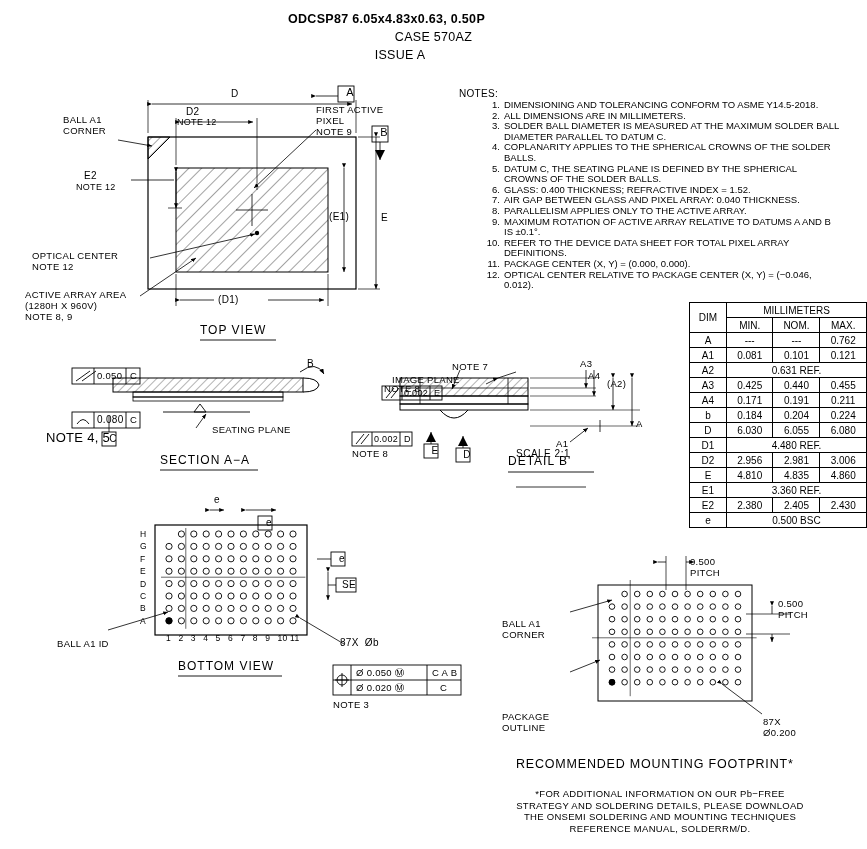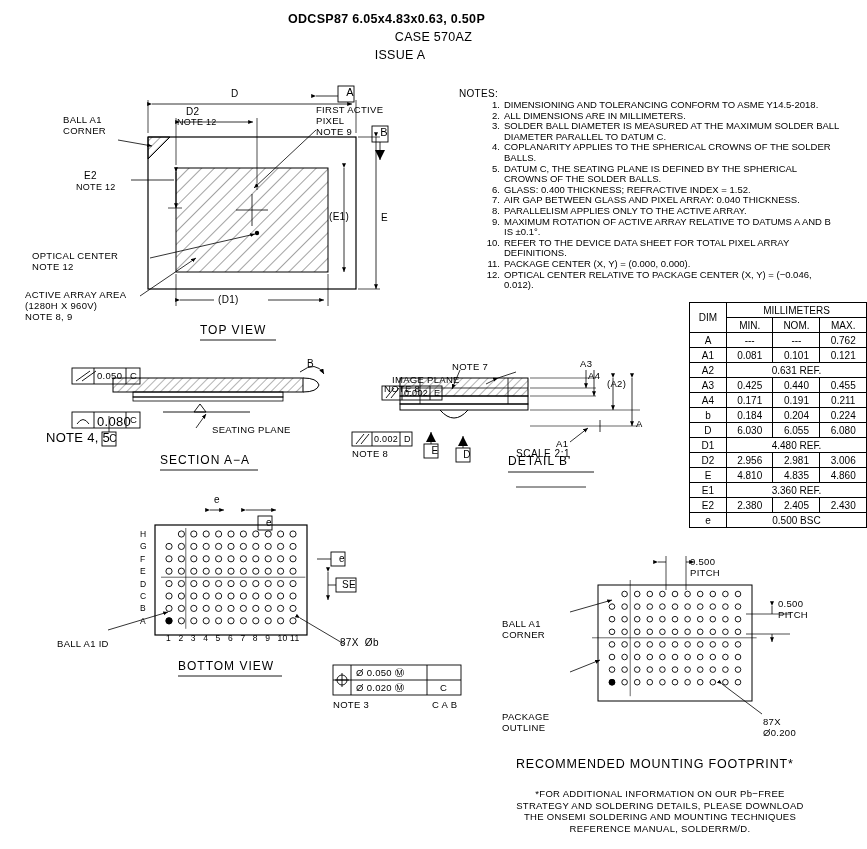--- a/index.html
+++ b/index.html
@@ -252,21 +252,21 @@
 
     <rect class="ln" x="102" y="432" width="14" height="14" stroke-width="0.9"></rect>
     <line class="ln" x1="109" y1="432" x2="109" y2="416" stroke-width="0.8"></line>
 
     <line class="ln" x1="196" y1="428" x2="206" y2="414" stroke-width="0.8" marker-end="url(#arS)"></line>
 
     <line class="ln" x1="160" y1="470" x2="258" y2="470" stroke-width="0.9"></line>
   </svg>
   <div class="t" style="left:97px;top:370px;font-size:9.5px;">0.050</div>
   <div class="t" style="left:130px;top:370px;font-size:9.5px;">C</div>
-  <div class="t" style="left:97px;top:414px;font-size:13px;">0.080</div>
+  <div class="t" style="left:97px;top:414px;font-size:10px;">0.080</div>
   <div class="t" style="left:130px;top:414px;font-size:9.5px;">C</div>
   <div class="t" style="left:46px;top:430px;font-size:13px;">NOTE 4, 5</div>
   <div class="t" style="left:106px;top:433px;width:14px;text-align:center;font-size:10px;">C</div>
   <div class="t" style="left:212px;top:424px;font-size:9.5px;">SEATING PLANE</div>
   <div class="t" style="left:307px;top:358px;font-size:10px;">B</div>
   <div class="t" style="left:160px;top:453px;font-size:12px;letter-spacing:1px;">SECTION A−A</div>
 
   <svg width="867" height="849">
 
     <rect class="ln" x="400" y="378" width="128" height="18" stroke-width="1"></rect>
@@ -461,21 +461,21 @@
 
     <line class="ln" x1="178" y1="676" x2="282" y2="676" stroke-width="0.9"></line>
   </svg>
   <div class="t" style="left:214px;top:494px;font-size:10px;">e</div>
   <div class="t" style="left:262px;top:517px;width:14px;text-align:center;font-size:10px;">e</div>
   <div class="t" style="left:335px;top:553px;width:14px;text-align:center;font-size:10px;">e</div>
   <div class="t" style="left:339px;top:579px;width:20px;text-align:center;font-size:10px;">SE</div>
   <div class="t" style="left:57px;top:638px;font-size:9.5px;">BALL A1 ID</div>
   <div class="t" style="left:340px;top:637px;font-size:10px;">87X  Øb</div>
   <div class="t" style="left:356px;top:667px;font-size:9.5px;"><span>Ø 0.050</span> Ⓜ</div>
-  <div class="t" style="left:432px;top:667px;font-size:9.5px;margin-top:32px;">C A B</div>
+  <div class="t" style="left:432px;top:667px;font-size:9.5px;">C A B</div>
   <div class="t" style="left:356px;top:682px;font-size:9.5px;"><span>Ø 0.020</span> Ⓜ</div>
   <div class="t" style="left:440px;top:682px;font-size:9.5px;">C</div>
   <div class="t" style="left:333px;top:699px;font-size:9.5px;">NOTE 3</div>
   <div class="t" style="left:178px;top:659px;font-size:12px;letter-spacing:1px;">BOTTOM VIEW</div>
   <div id="bv-rowlabels">
       <div class="t" style="left: 140px; top: 529px; font-size: 8.5px;">H</div>
       <div class="t" style="left: 140px; top: 541.4px; font-size: 8.5px;">G</div>
       <div class="t" style="left: 140px; top: 553.8px; font-size: 8.5px;">F</div>
       <div class="t" style="left: 140px; top: 566.2px; font-size: 8.5px;">E</div>
       <div class="t" style="left: 140px; top: 578.6px; font-size: 8.5px;">D</div>

